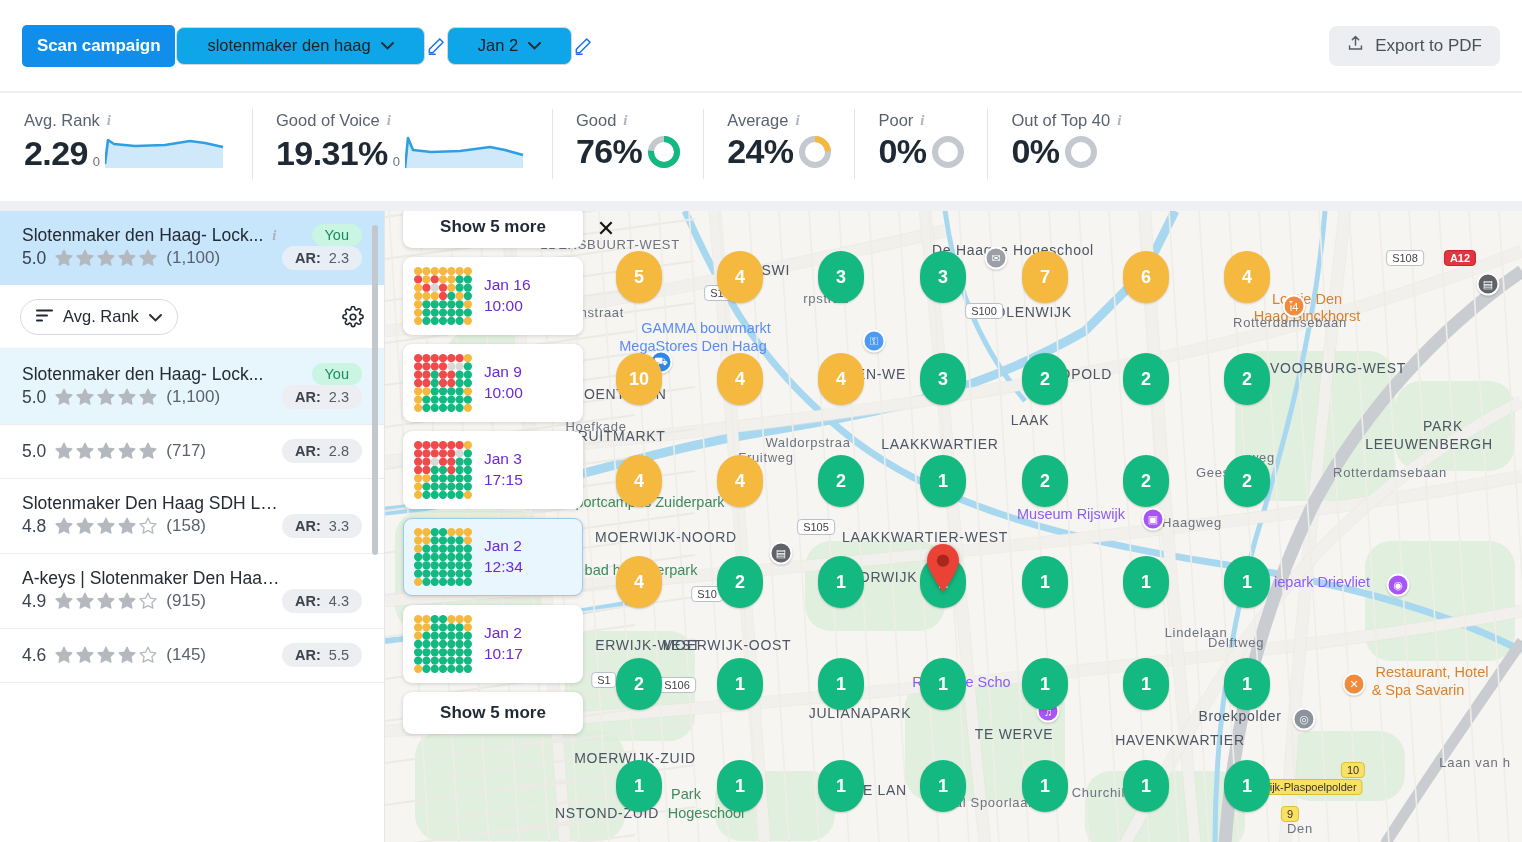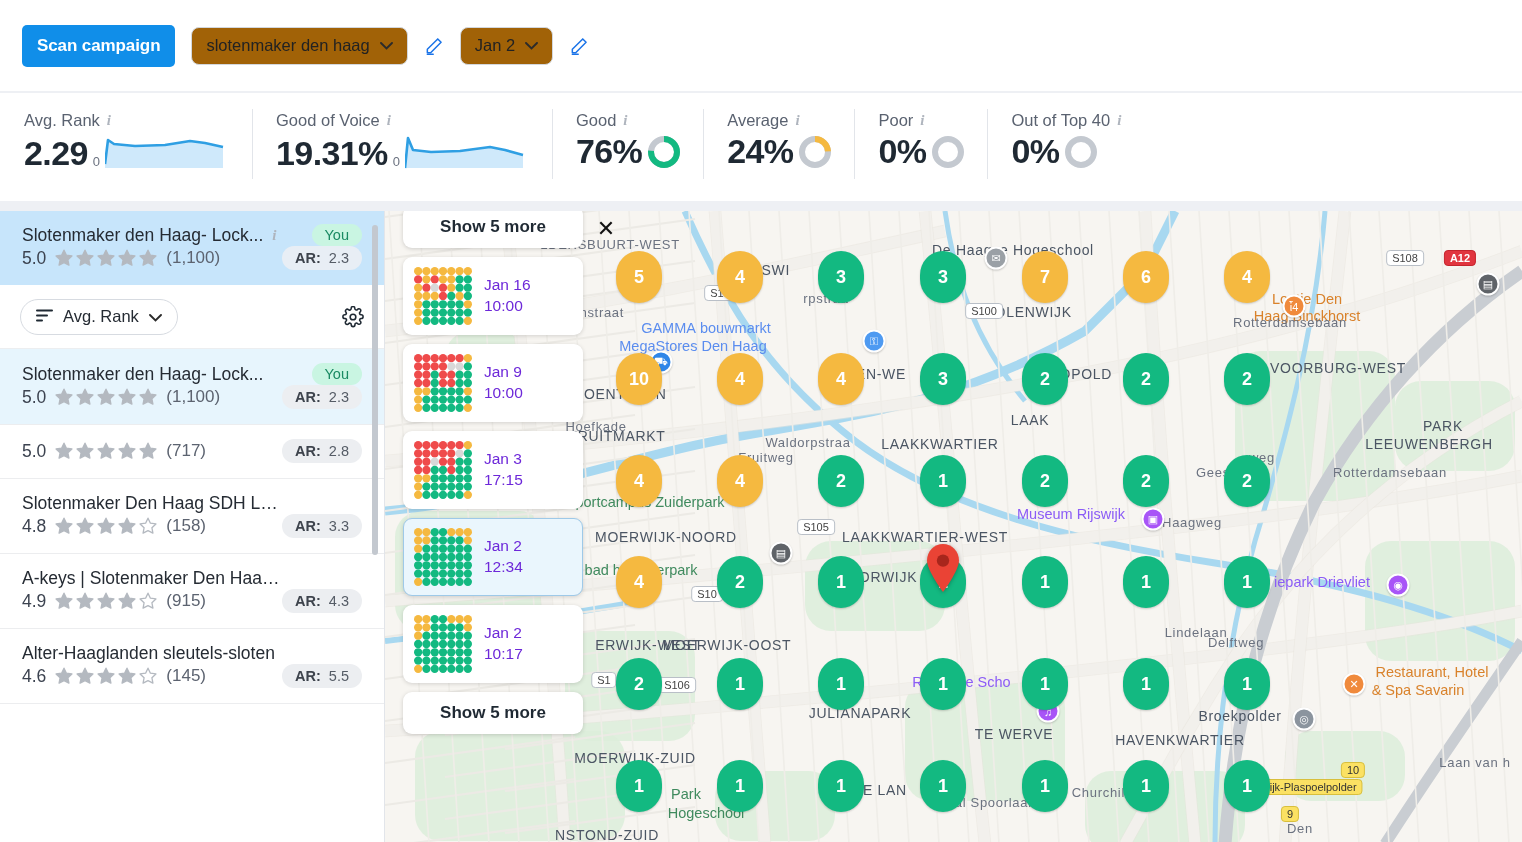--- a/index.html
+++ b/index.html
@@ -8,31 +8,31 @@
     font-family: "Liberation Sans", sans-serif;
     background:#eef0f4;
     color:#1f2933;
     -webkit-font-smoothing:antialiased;
   }
   .app { position:relative; width:1522px; height:842px; }
 
   
   .topbar {
     height:91px; background:#fff; display:flex; align-items:center;
-    padding:0 22px; gap:16px; position:relative;
+    padding:0 22px; gap:1px; position:relative;
   }
   .scan-btn {
     background:#108ee9; color:#fff; border:none; border-radius:5px;
     font-size:17px; font-weight:700; padding:11px 15px; cursor:pointer;
     font-family:inherit; letter-spacing:-0.1px;
   }
   .select {
-    background:#a16207; border:1px solid #d2d7de; border-radius:8px;
+    background:#0ea5e9; border:1px solid #d2d7de; border-radius:8px;
     height:38px; display:flex; align-items:center; gap:10px;
-    padding:0 14px; font-size:16.5px; color:#222; cursor:pointer;
+    padding:0 30px; font-size:16.5px; color:#222; cursor:pointer;
   }
   .select .cv { font-size:12px; color:#2b2b2b; }
   .edit-icon { cursor:pointer; display:flex; align-items:center; }
   .export-btn {
     margin-left:auto; background:#eceef1; border:none; border-radius:8px;
     height:40px; display:flex; align-items:center; gap:11px;
     padding:0 18px; font-size:17px; color:#4a5159; cursor:pointer;
     font-family:inherit;
   }
 
@@ -222,20 +222,29 @@
           </svg>
       </span>
     </div>
     <span class="edit-icon">
       <svg width="20" height="20" viewBox="0 0 24 24">
           <path d="M16.5 3.5l4 4L8 20H4v-4L16.5 3.5z" fill="none" stroke="#1a73e8" stroke-width="1.8" stroke-linejoin="round"></path>
           <path d="M4 22h7" stroke="#1a73e8" stroke-width="1.8" stroke-linecap="round"></path>
         </svg>
     </span>
 
+    <button class="export-btn">
+      <span>
+        <svg width="17" height="18" viewBox="0 0 20 20">
+            <path d="M10 2.5v10M10 2.5L6.2 6.3M10 2.5l3.8 3.8" stroke="#555c66" stroke-width="1.7" fill="none" stroke-linecap="round" stroke-linejoin="round"></path>
+            <path d="M3 13.5v3.5h14v-3.5" stroke="#555c66" stroke-width="1.7" fill="none" stroke-linecap="round"></path>
+          </svg>
+      </span>
+      <span>Export to PDF</span>
+    </button>
   </div>
 
   <div class="metrics" id="metrics">
       <div class="metric">
         <div class="metric-label">
           <span>Avg. Rank</span>
           <span class="info-i">i</span>
         </div>
         <div class="metric-body">
           <span class="metric-val">2.29</span>
@@ -484,23 +493,20 @@
                 </svg>
               </span>
               <span class="reviews">(915)</span>
               <span class="ar-pill">
                 <b>AR:</b>
                 <span>4.3</span>
               </span>
             </div>
           </div>
           <div class="list-item">
-            <div class="li-row1">
-              <span class="li-name">Alter-Haaglanden sleutels-sloten</span>
-            </div>
             <div class="row2">
               <span class="rating-num">4.6</span>
               <span class="stars">
                 <svg width="20" height="20" viewBox="0 0 24 24">
                   <path d="M12 2.6l2.9 6 6.6.9-4.8 4.6 1.2 6.5L12 17.5 6.1 20.6l1.2-6.5L2.5 9.5l6.6-.9z" fill="#b4b9c0" stroke="#b4b9c0" stroke-width="1.6" stroke-linejoin="round"></path>
                 </svg>
                 <svg width="20" height="20" viewBox="0 0 24 24">
                   <path d="M12 2.6l2.9 6 6.6.9-4.8 4.6 1.2 6.5L12 17.5 6.1 20.6l1.2-6.5L2.5 9.5l6.6-.9z" fill="#b4b9c0" stroke="#b4b9c0" stroke-width="1.6" stroke-linejoin="round"></path>
                 </svg>
                 <svg width="20" height="20" viewBox="0 0 24 24">
@@ -687,21 +693,21 @@
           <div class="maplabel big" style="left:263px;top:434px;transform:translate(-50%,-50%)">ERWIJK-WEST</div>
           <div class="maplabel big" style="left:342px;top:434px;transform:translate(-50%,-50%)">MOERWIJK-OOST</div>
           <div class="maplabel purple" style="left:595px;top:471px;transform:translate(-50%,-50%)">R&nbsp;&nbsp;&nbsp;&nbsp;&nbsp;&nbsp;&nbsp;kse&nbsp;Scho&nbsp;&nbsp;&nbsp;&nbsp;&nbsp;&nbsp;rg</div>
           <div class="maplabel orange" style="left:1047px;top:461px;transform:translate(-50%,-50%)">Restaurant,&nbsp;Hotel</div>
           <div class="maplabel orange" style="left:1033px;top:479px;transform:translate(-50%,-50%)">&amp;&nbsp;Spa&nbsp;Savarin</div>
           <div class="maplabel big" style="left:855px;top:505px;transform:translate(-50%,-50%)">Broekpolder</div>
           <div class="maplabel big" style="left:475px;top:502px;transform:translate(-50%,-50%)">JULIANAPARK</div>
           <div class="maplabel big" style="left:795px;top:529px;transform:translate(-50%,-50%)">HAVENKWARTIER</div>
           <div class="maplabel big" style="left:629px;top:523px;transform:translate(-50%,-50%)">TE&nbsp;WERVE</div>
           <div class="maplabel big" style="left:250px;top:547px;transform:translate(-50%,-50%)">MOERWIJK-ZUID</div>
-          <div class="maplabel big" style="left:222px;top:624px;transform:translate(-50%,-50%)">NSTOND-ZUID</div>
+          <div class="maplabel big" style="left:222px;top:602px;transform:translate(-50%,-50%)">NSTOND-ZUID</div>
           <div class="maplabel big" style="left:488px;top:579px;transform:translate(-50%,-50%)">S&nbsp;TE&nbsp;LAN</div>
           <div class="maplabel park" style="left:301px;top:583px;transform:translate(-50%,-50%)">Park</div>
           <div class="maplabel park" style="left:321px;top:602px;transform:translate(-50%,-50%)">Hogeschool</div>
           <div class="maplabel" style="left:811px;top:421px;transform:translate(-50%,-50%)">Lindelaan</div>
           <div class="maplabel" style="left:851px;top:431px;transform:translate(-50%,-50%)">Delftweg</div>
           <div class="maplabel" style="left:807px;top:311px;transform:translate(-50%,-50%)">Haagweg</div>
           <div class="maplabel" style="left:828px;top:261px;transform:translate(-50%,-50%)">Gees</div>
           <div class="maplabel" style="left:877px;top:246px;transform:translate(-50%,-50%)">weg</div>
           <div class="maplabel" style="left:381px;top:246px;transform:translate(-50%,-50%)">Fruitweg</div>
           <div class="maplabel" style="left:423px;top:231px;transform:translate(-50%,-50%)">Waldorpstraa</div>

